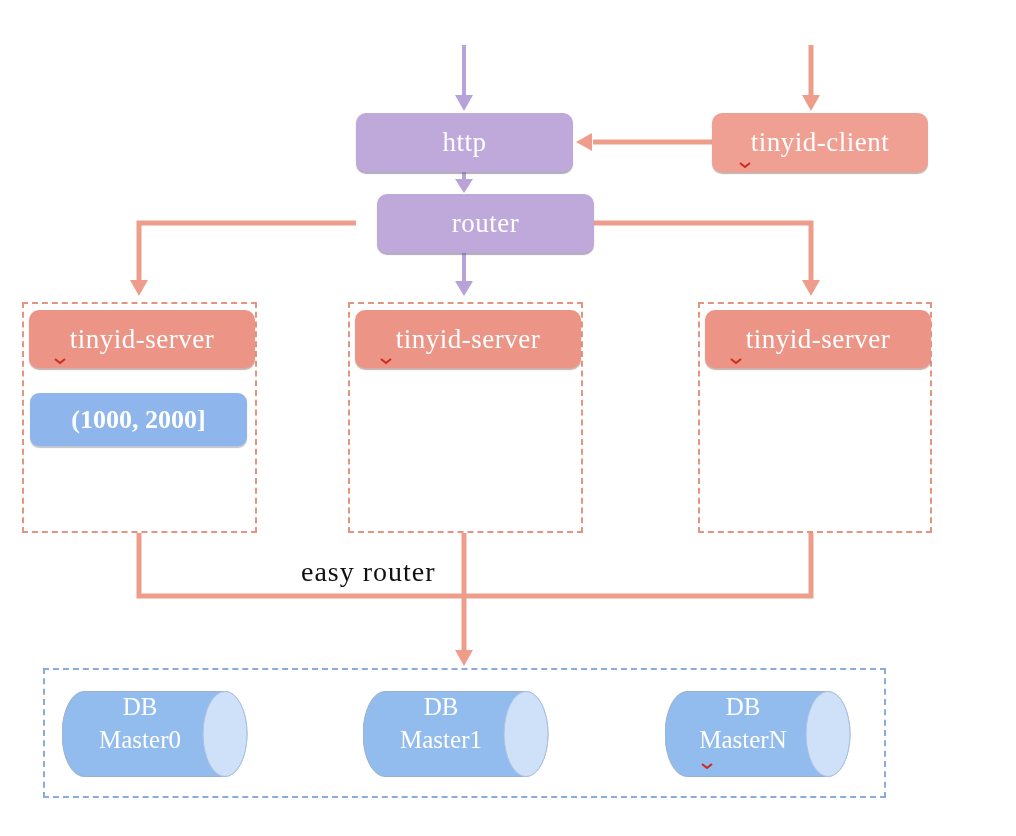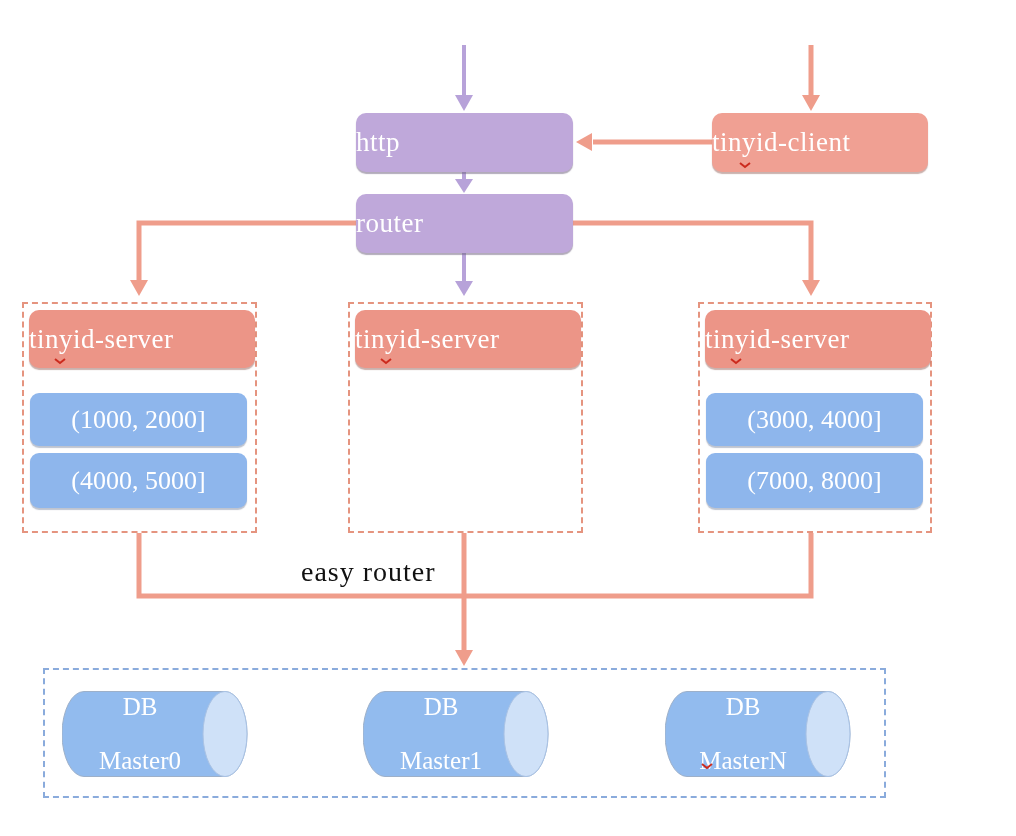--- a/index.html
+++ b/index.html
@@ -8,58 +8,59 @@
     font-family:"Liberation Serif","DejaVu Serif",serif; overflow:hidden;
   }
   svg.lines { position:absolute; left:0; top:0; width:1016px; height:836px; }
   .salmon-stroke { stroke:var(--salmon-line); stroke-width:5; fill:none; }
   .purple-stroke { stroke:var(--purple-line); stroke-width:4; fill:none; }
   .salmon-head { fill:var(--salmon-line); stroke:none; }
   .purple-head { fill:var(--purple-line); stroke:none; }
 
   .node {
     position:absolute; border-radius:10px; color:#ffffff;
-    display:flex; align-items:center; justify-content:flex-start;
+    display:flex; align-items:center; justify-content:center;
     font-size:27px; letter-spacing:0.5px;
   }
   .node.purple { background:var(--purple-node); box-shadow:0 2px 1px rgba(115,102,130,0.55); }
   .node.client { background:var(--salmon-client); box-shadow:0 2px 1px rgba(150,100,92,0.5); }
   .node.server { background:var(--salmon-server); box-shadow:0 2px 1px rgba(150,100,92,0.5); }
 
   .server-zone {
     position:absolute; top:302px; height:231px;
     border:2px dashed var(--server-container-border);
     box-sizing:border-box; background:transparent;
   }
   .server-zone .node.server { left:5px; top:6px; width:226px; height:58px; }
   .range {
     position:absolute; left:6px; width:217px; border-radius:9px;
     background:var(--blue-range); color:#fff; font-size:26px;
     display:flex; align-items:center; justify-content:center;
     box-shadow:0 2px 1px rgba(110,125,150,0.45);
+    font-weight:bold;
   }
   .range.r1 { top:89px; height:53px; }
   .range.r2 { top:149px; height:55px; }
 
   .easy-router-label {
     position:absolute; left:281px; top:556px; font-size:28px;
     color:var(--easy-router-text); letter-spacing:1px;margin-left:20px;
   }
 
   .db-zone {
     position:absolute; left:43px; top:668px; width:843px; height:130px;
     border:2px dashed var(--db-container-border); box-sizing:border-box;
   }
   .cylinder { position:absolute; top:21px; width:186px; height:86px; }
   .cylinder svg { position:absolute; left:0; top:0; }
   .cyl-body { fill:var(--cylinder-body); stroke:#9db0c9; stroke-width:1; }
   .cyl-cap  { fill:var(--cylinder-cap);  stroke:#a9c2e4; stroke-width:1; }
   .cyl-text {
     position:absolute; left:0; top:0; right:30px; bottom:0;
-    display:flex; flex-direction:column; align-items:center; justify-content:space-between;
+    display:flex; flex-direction:column; align-items:center; justify-content:flex-start;
     color:#fff; font-size:25px; line-height:1.3;
   }
   .squiggle { position:absolute; width:12px; height:7px; }
   .squiggle svg { display:block; }
 </style>
 </head>
 <body>
 
 <div class="canvas">
 
@@ -107,21 +108,21 @@
     <g>
       <line class="salmon-stroke" x1="464" y1="533" x2="464" y2="651"></line>
       <polygon class="salmon-head" points="455,650 473,650 464,666"></polygon>
     </g>
   </svg>
 
   <div class="node purple" style="left:356px; top:113px; width:217px; height:59px;">
     <span>http</span>
   </div>
 
-  <div class="node purple" style="left:356px; top:194px; width:217px; height:59px;">
+  <div class="node purple" style="left:377px; top:194px; width:217px; height:59px;">
     <span>router</span>
   </div>
 
   <div class="node client" style="left:712px; top:113px; width:216px; height:59px;">
     <span>tinyid-client</span>
     <span class="squiggle" style="left:27px; bottom:3px;">
       <svg width="12" height="7">
           <polyline points="1,1 6,5 11,1" fill="none" stroke="#cc2b1e" stroke-width="2"></polyline>
         </svg>
     </span>
@@ -132,23 +133,20 @@
       <span>tinyid-server</span>
       <span class="squiggle" style="left:25px; bottom:3px;">
         <svg width="12" height="7">
             <polyline points="1,1 6,5 11,1" fill="none" stroke="#cc2b1e" stroke-width="2"></polyline>
           </svg>
       </span>
     </div>
     <div class="range r1">
       <span>(1000, 2000]</span>
     </div>
-    <div class="range r2">
-      <span>(4000, 5000]</span>
-    </div>
   </div>
 
   <div class="server-zone" style="left:348px; width:235px;">
     <div class="node server">
       <span>tinyid-server</span>
       <span class="squiggle" style="left:25px; bottom:3px;">
         <svg width="12" height="7">
             <polyline points="1,1 6,5 11,1" fill="none" stroke="#cc2b1e" stroke-width="2"></polyline>
           </svg>
       </span>
@@ -156,26 +154,20 @@
   </div>
 
   <div class="server-zone" style="left:698px; width:234px;">
     <div class="node server">
       <span>tinyid-server</span>
       <span class="squiggle" style="left:25px; bottom:3px;">
         <svg width="12" height="7">
             <polyline points="1,1 6,5 11,1" fill="none" stroke="#cc2b1e" stroke-width="2"></polyline>
           </svg>
       </span>
-    </div>
-    <div class="range r1">
-      <span>(3000, 4000]</span>
-    </div>
-    <div class="range r2">
-      <span>(7000, 8000]</span>
     </div>
   </div>
 
   <div class="easy-router-label">easy router</div>
 
   <div class="db-zone">
 
     <div class="cylinder" style="left:17px;">
       <svg width="186" height="86" viewBox="0 0 186 86">
         <path class="cyl-body" d="M22,0.5 H163 A22,42.5 0 0 1 163,85.5 H22 A22,42.5 0 0 1 22,0.5 Z"></path>

